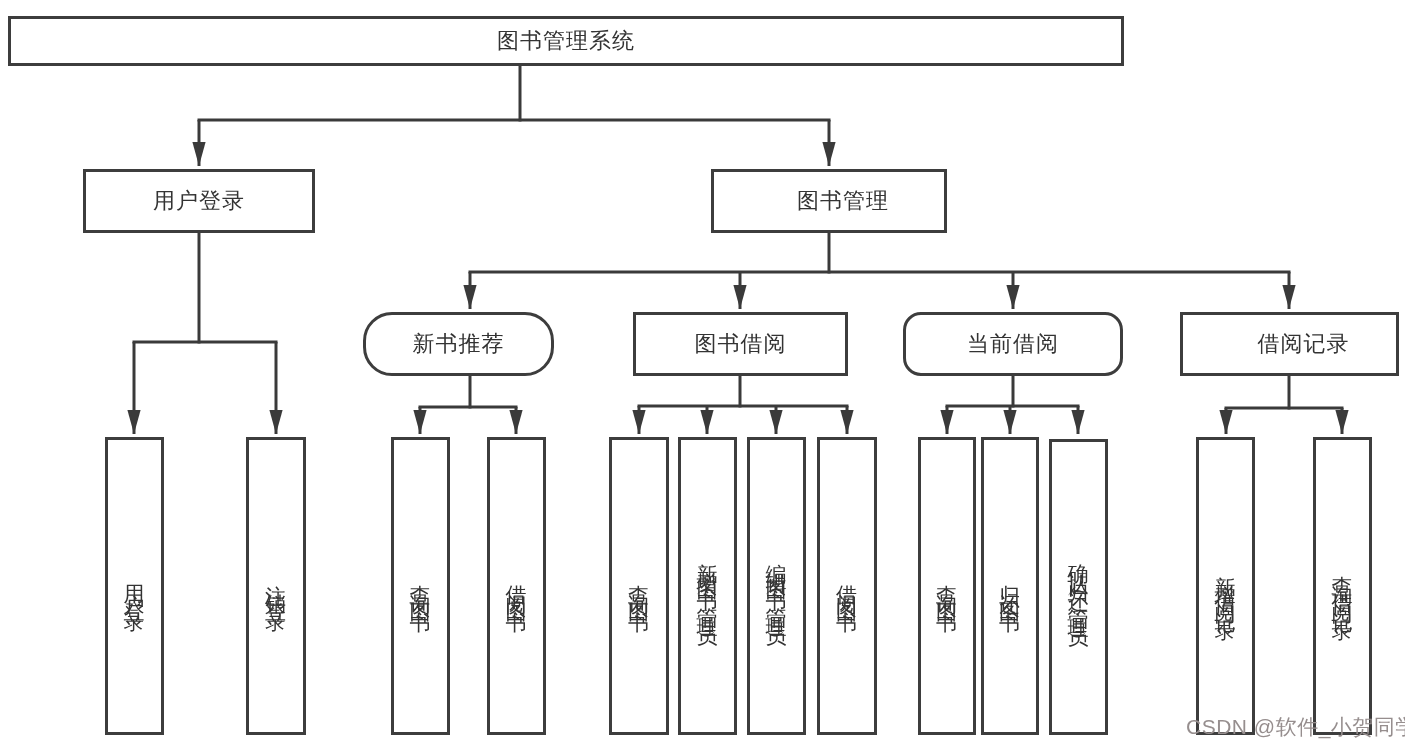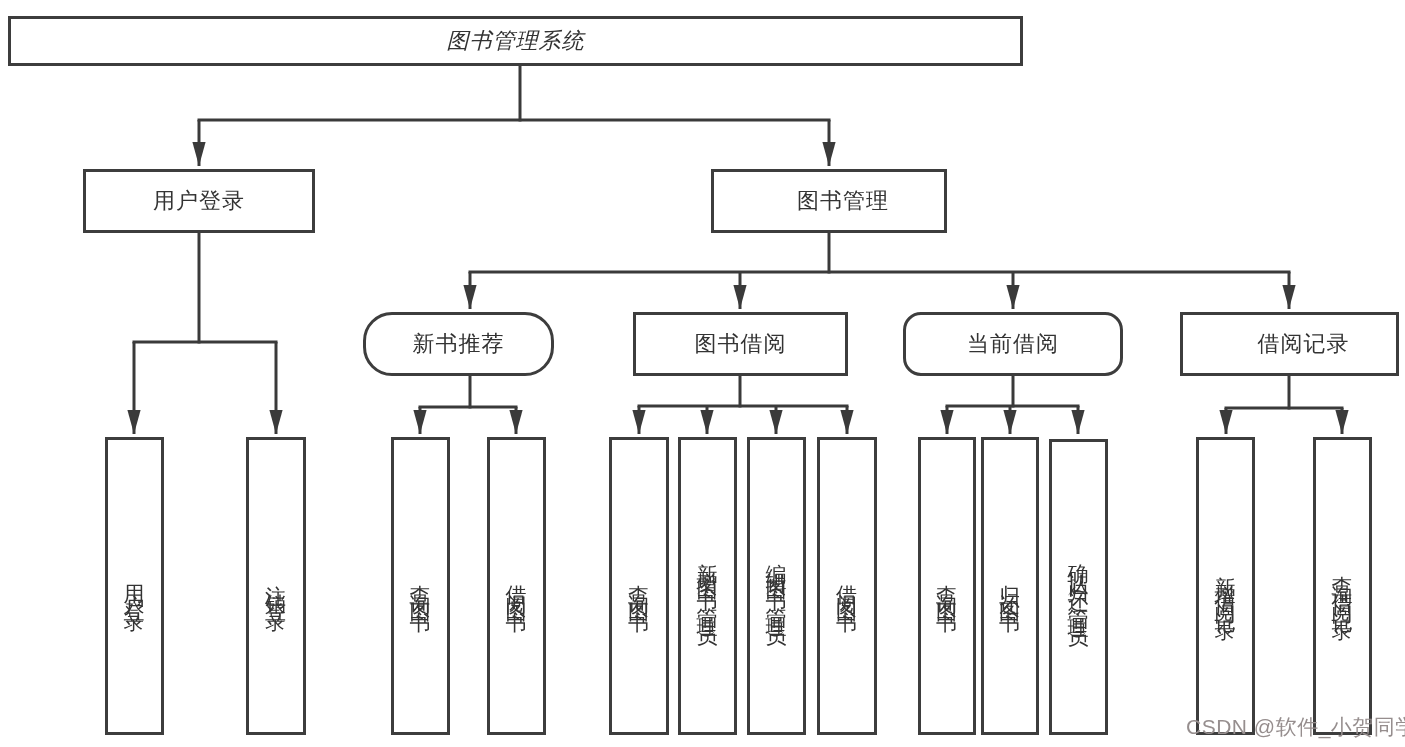--- a/index.html
+++ b/index.html
@@ -94,21 +94,21 @@
     <path class="w" d="M947 406 V434" marker-end="url(#arw)"></path>
     <path class="w" d="M1010 406 V434" marker-end="url(#arw)"></path>
     <path class="w" d="M1078 406 V434" marker-end="url(#arw)"></path>
 
     <path class="w" d="M1289 376 V409.5"></path>
     <path class="w" d="M1224.5 408 H1343.5"></path>
     <path class="w" d="M1226 408 V434" marker-end="url(#arw)"></path>
     <path class="w" d="M1342 408 V434" marker-end="url(#arw)"></path>
   </svg>
 
-  <div class="node" style="left:8px;top:16px;width:1015px;height:50px;font-style:italic;">图书管理系统</div>
+  <div class="node" style="left:8px;top:16px;width:1116px;height:50px;">图书管理系统</div>
 
   <div class="node" style="left:83px;top:169px;width:232px;height:64px;">用户登录</div>
   <div class="node" style="left:711px;top:169px;width:236px;height:64px;padding-left:28px;">图书管理</div>
 
   <div class="node" style="left:363px;top:312px;width:191px;height:64px;border-radius:29px;">新书推荐</div>
   <div class="node" style="left:633px;top:312px;width:215px;height:64px;">图书借阅</div>
   <div class="node" style="left:903px;top:312px;width:220px;height:64px;border-radius:18px;">当前借阅</div>
   <div class="node" style="left:1180px;top:312px;width:219px;height:64px;padding-left:28px;">借阅记录</div>
 
   <div class="node v" style="left:105px;top:437px;width:59px;height:298px;">用户登录</div>

